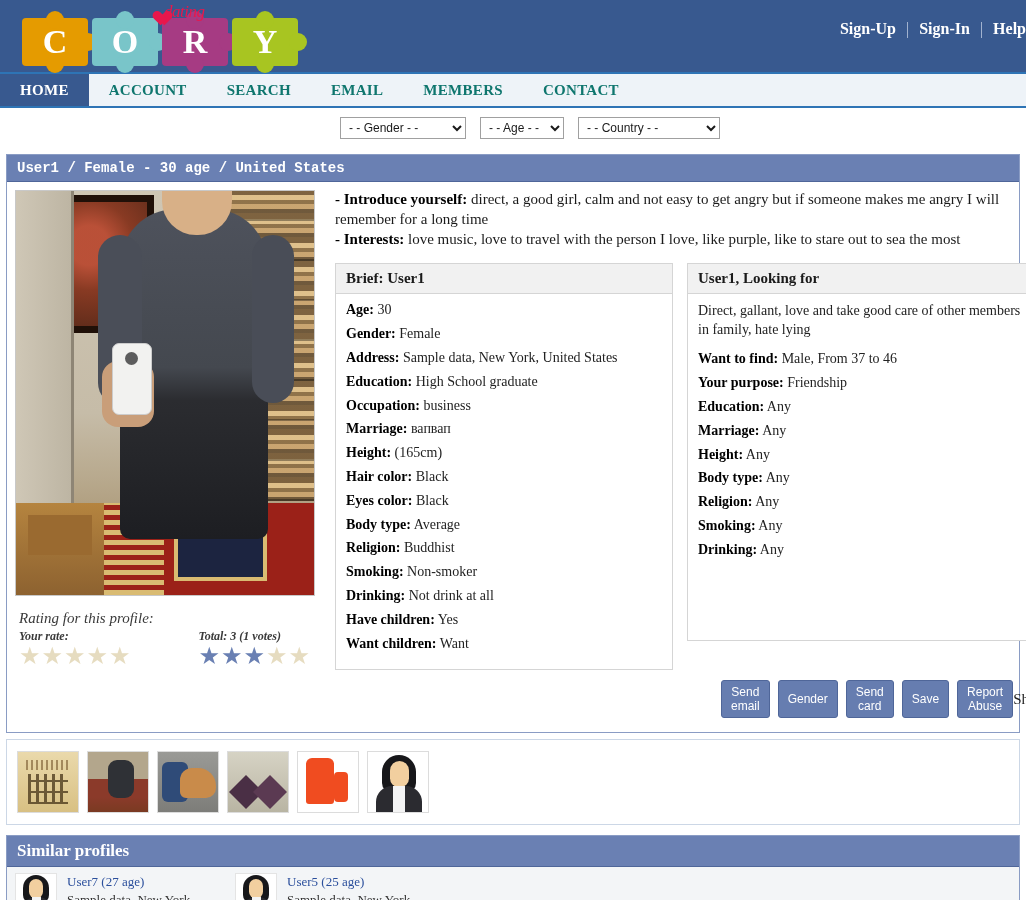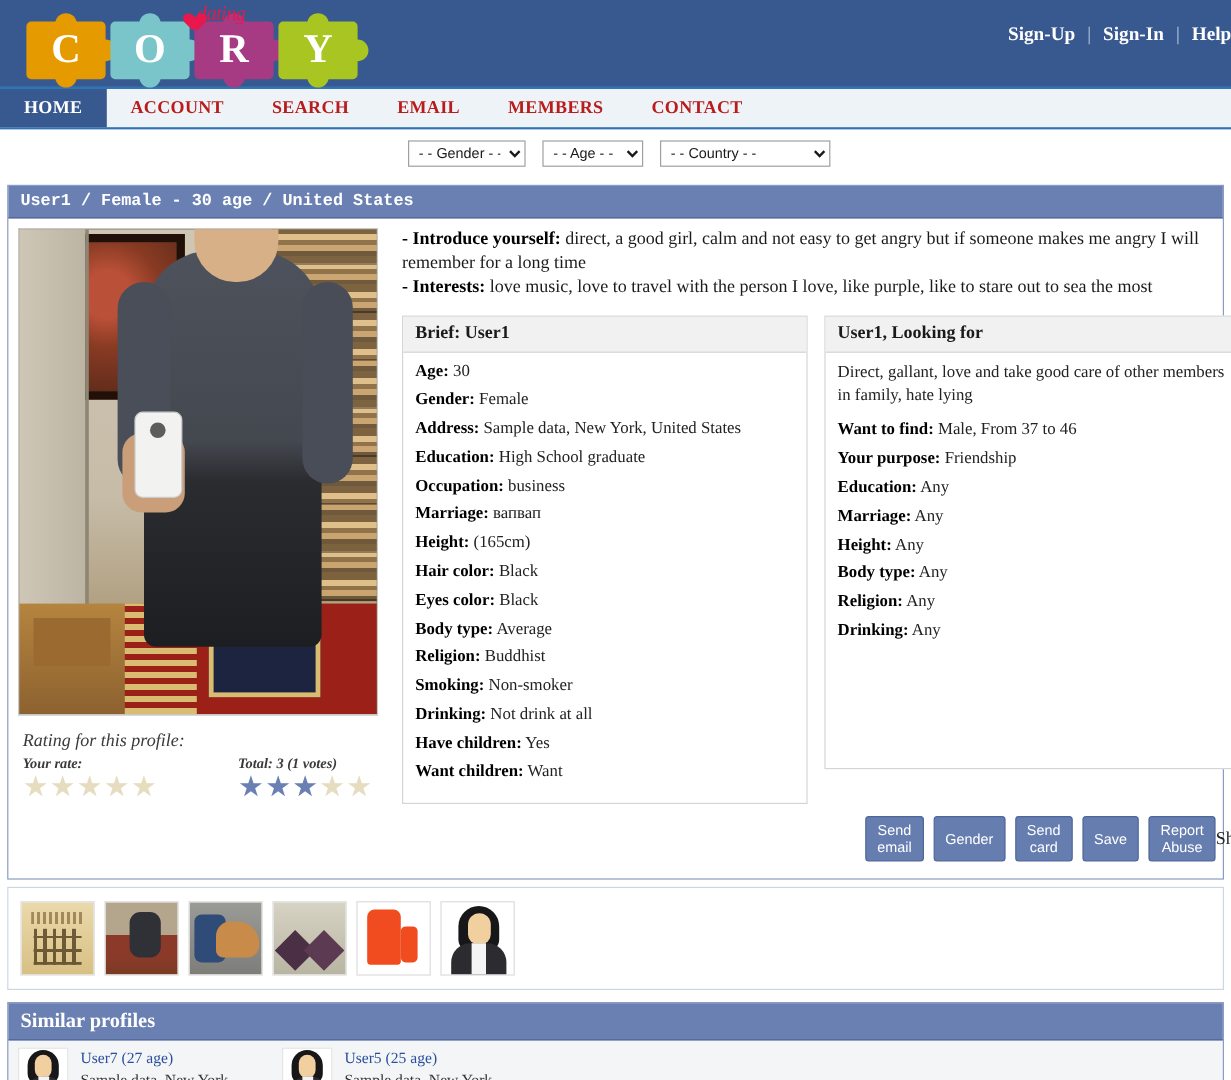--- a/index.html
+++ b/index.html
@@ -93,21 +93,21 @@
     border-bottom: 2px solid #2e74b5;
     display: flex;
     align-items: stretch;
   }
   .nav-item {
     display: flex; align-items: center;
     padding: 0 20px;
     font-family: "Liberation Serif", serif;
     font-weight: bold;
     font-size: 15px;
-    color: #b91c1c;
+    color: #0f766e;
     letter-spacing: 0.3px;
     cursor: pointer;
   }
   .nav-item.active {
     background: #38598f;
     color: #ffffff;
   }
 
   
   .filterbar {
@@ -120,21 +120,21 @@
   }
   .filterbar select {
     font-family: "Liberation Sans", sans-serif;
     font-size: 12px;
     color: #1a1a1a;
     background: #ffffff;
     border: 1px solid #a0a0a0;
     padding: 2px 4px;
     height: 22px;
   }
-  #sel-gender { width: 98px; }
+  #sel-gender { width: 126px; }
   #sel-age { width: 84px; }
   #sel-country { width: 142px; }
 
   
   .panel {
     margin: 6px 6px 0 6px;
     border: 1px solid #8a9cc4;
     background: #ffffff;
   }
   .panel-title {
@@ -473,20 +473,21 @@
           <div class="box-head">User1, Looking for</div>
           <div class="box-body">
             <p class="box-lead">Direct, gallant, love and take good care of other members in family, hate lying</p>
             <p class="kv"><b>Want to find:</b> <span>Male, From 37 to 46</span></p>
             <p class="kv"><b>Your purpose:</b> <span>Friendship</span></p>
             <p class="kv"><b>Education:</b> <span>Any</span></p>
             <p class="kv"><b>Marriage:</b> <span>Any</span></p>
             <p class="kv"><b>Height:</b> <span>Any</span></p>
             <p class="kv"><b>Body type:</b> <span>Any</span></p>
             <p class="kv"><b>Religion:</b> <span>Any</span></p>
+            <p class="kv"><b>Smoking:</b> <span>Any</span></p>
             <p class="kv"><b>Drinking:</b> <span>Any</span></p>
           </div>
         </div>
       </div>
 
       <div class="action-row">
         <div class="action-btns">
           <button class="btn">Send email</button>
           <button class="btn">Gender</button>
           <button class="btn">Send card</button>

